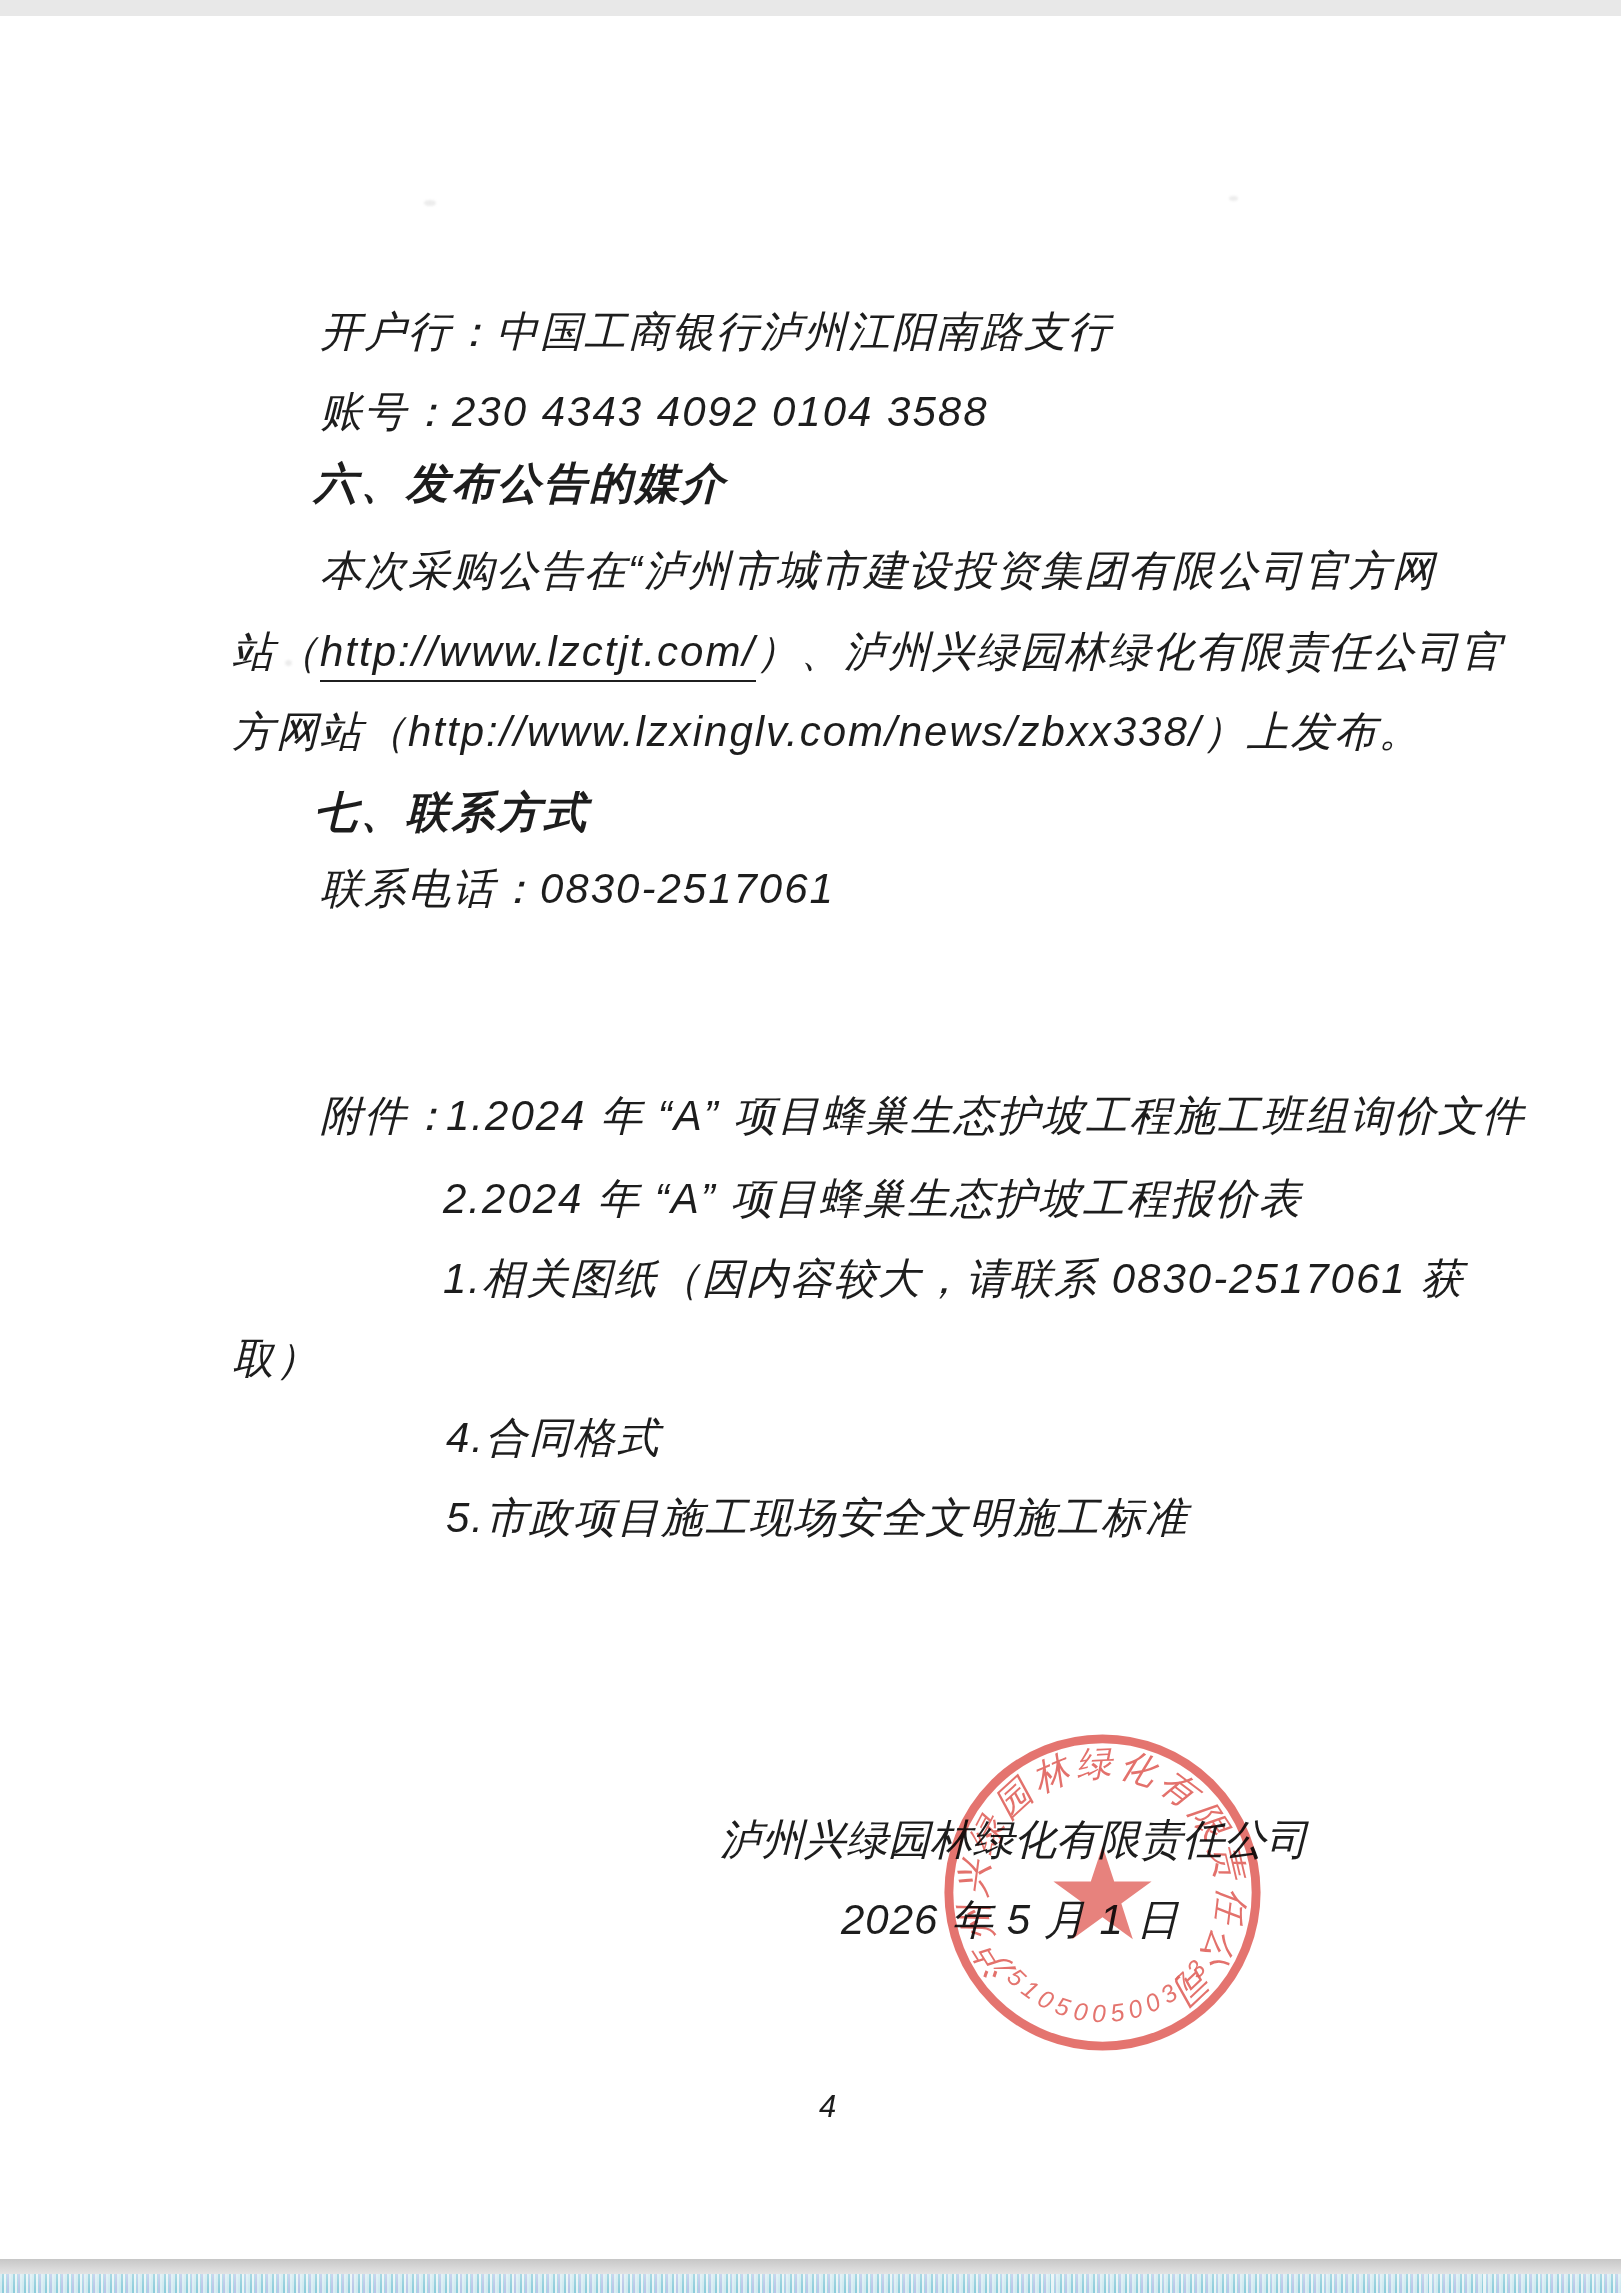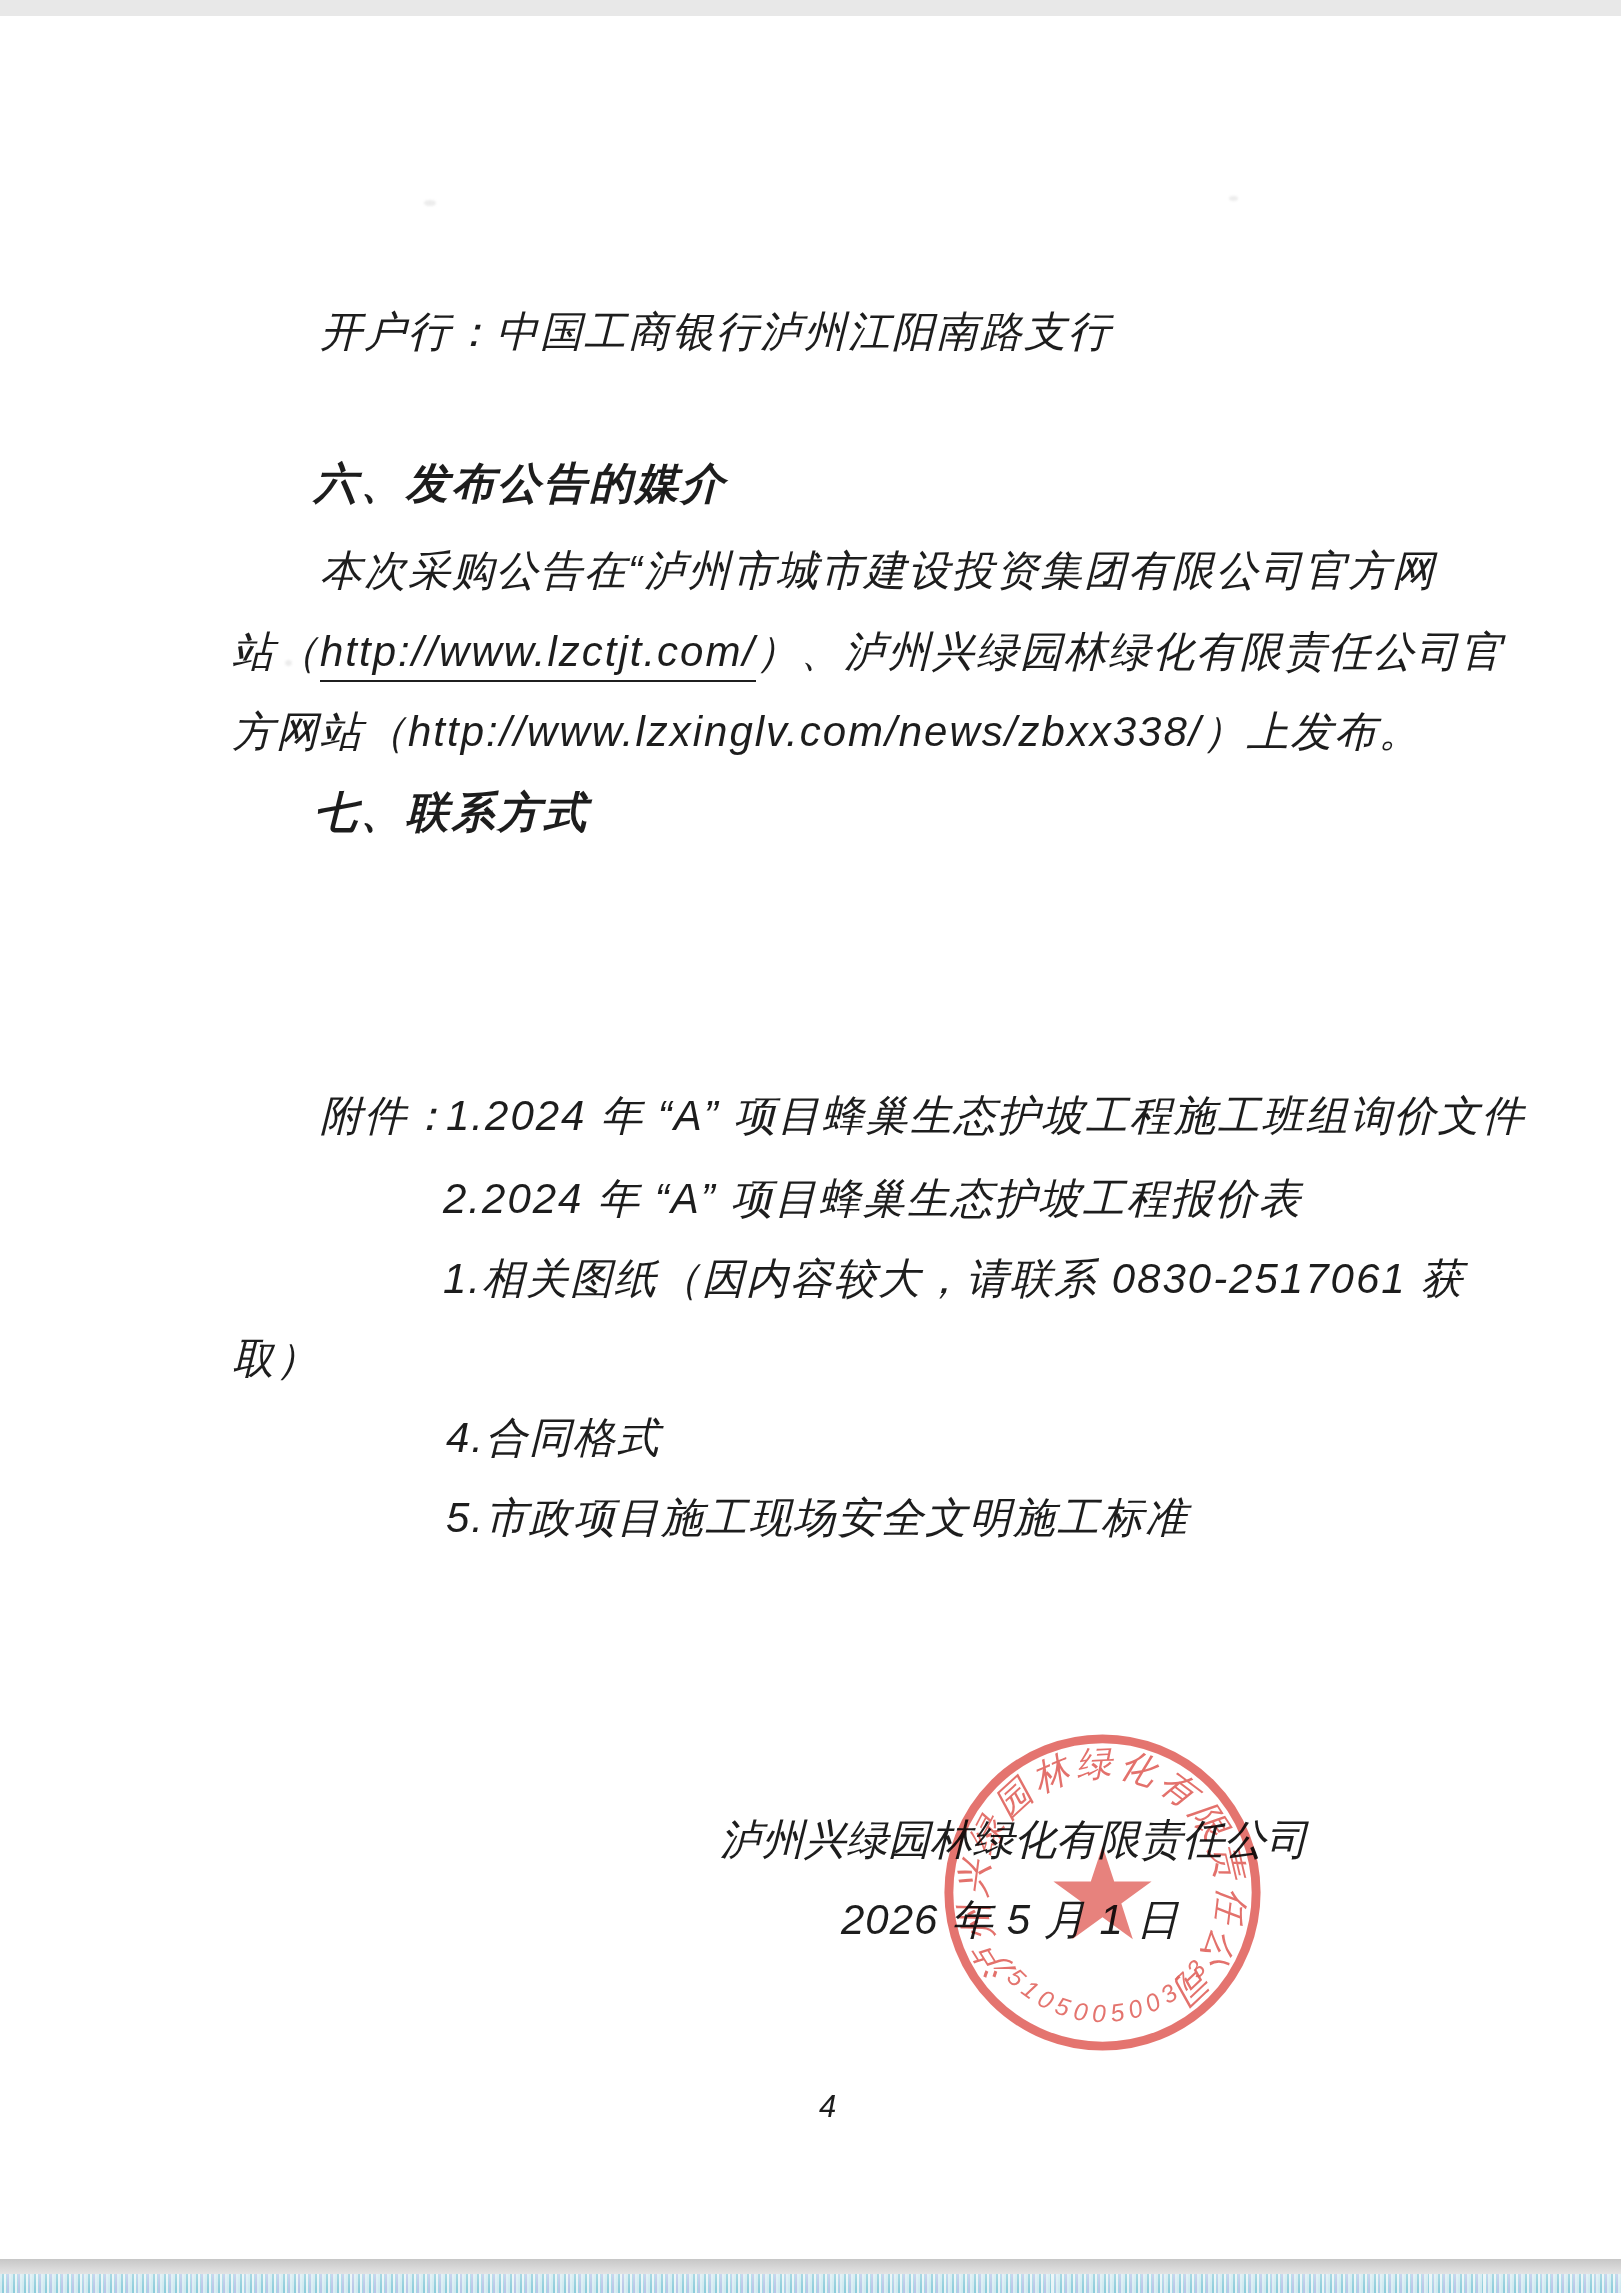--- a/index.html
+++ b/index.html
@@ -32,29 +32,31 @@
 <body>
 
 <div class="page">
 
   <div class="speck" style="left:424px;top:184px;width:11.8px;height:5.9px;"></div>
   <div class="speck" style="left:1229px;top:180px;width:8.8px;height:4.9px;"></div>
   <div class="speck" style="left:285px;top:644px;width:6.9px;height:5.9px;"></div>
 
   <div class="line" style="left:320px;top:290px;"><span>开户行：</span><span>中国工商银行泸州江阳南路支行</span></div>
 
+  <div class="line" style="left:320px;top:370px;"><span>账号：</span><span>230 4343 4092 0104 3588</span></div>
 
   <div class="line h" style="left:314px;top:441px;">六、发布公告的媒介</div>
 
   <div class="line" style="left:232px;top:610px;"><span>站（</span><span class="url-underline">http://www.lzctjt.com/</span><span>）、泸州兴绿园林绿化有限责任公司官</span></div>
   <div class="line" style="left:320px;top:529px;">本次采购公告在“泸州市城市建设投资集团有限公司官方网</div>
   <div class="line" style="left:232px;top:690px;text-align:center;"><span>方网站（</span><span>http://www.lzxinglv.com/news/zbxx338/</span><span>）上发布。</span></div>
 
   <div class="line h" style="left:314px;top:770px;">七、联系方式</div>
 
+  <div class="line" style="left:320px;top:847px;"><span>联系电话：</span><span>0830-2517061</span></div>
 
   <div class="line" style="left:320px;top:1074px;"><span class="attach-label">附件：</span><span>1.2024 年 “A” 项目蜂巢生态护坡工程施工班组询价文件</span></div>
   <div class="line" style="left:443px;top:1157px;">2.2024 年 “A” 项目蜂巢生态护坡工程报价表</div>
   <div class="line" style="left:443px;top:1237px;"><span>1.相关图纸（因内容较大，请联系 </span><span>0830-2517061</span><span> 获</span></div>
   <div class="line" style="left:232px;top:1317px;">取）</div>
   <div class="line" style="left:446px;top:1396px;">4.合同格式</div>
   <div class="line" style="left:446px;top:1476px;">5.市政项目施工现场安全文明施工标准</div>
 
   <div class="line" style="left:720px;top:1798px;letter-spacing:0;">泸州兴绿园林绿化有限责任公司</div>
   <div class="line" style="left:841px;top:1878px;letter-spacing:1px;">2026 年 5 月 1 日</div>

